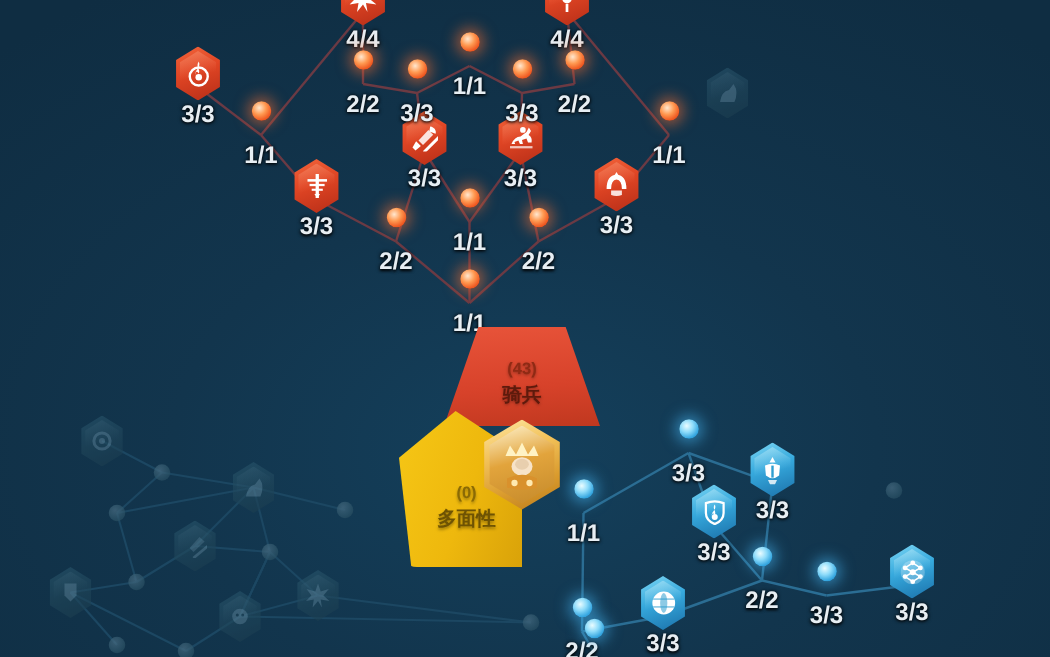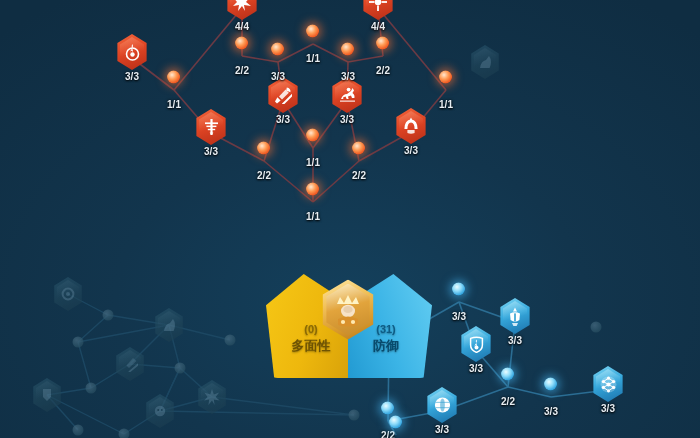--- a/index.html
+++ b/index.html
@@ -93,21 +93,21 @@
     box-shadow: 0 0 9px 3px rgba(70,180,240,.55);
   }
   .dot-lock {
     width: 11px; height: 11px;
     background: radial-gradient(circle at 38% 34%, #496d83 0%, #2d5468 60%, #214354 100%);
     opacity: .7;
   }
   
   .rank {
     margin-top: 2px;
-    font-size: 10px;
+    font-size: 16px;
     font-weight: bold;
     color: #e7eef3;
     text-shadow: 0 1px 2px rgba(0,0,0,.85), 0 0 3px rgba(0,0,0,.9);
     white-space: nowrap;
   }
   .rank-dot { margin-top: 16px; }
 
   
   #central-hub {
     position: absolute;
@@ -527,30 +527,30 @@
         <div class="dot dot-blue"></div>
         <div class="rank rank-dot">2/2</div>
       </div>
       <div class="node" style="left: 396px; top: 435px;">
         <div class="dot dot-blue"></div>
         <div class="rank rank-dot">3/3</div>
       </div>
     </div>
 
   <div id="central-hub">
+    <div class="petal" id="petal-cavalry">
+      <div class="petal-inner">
+        <div class="petal-count">(43)</div>
+        <div class="petal-label">骑兵</div>
+      </div>
+    </div>
     <div class="petal" id="petal-versatility">
       <div class="petal-inner">
         <div class="petal-count">(0)</div>
         <div class="petal-label">多面性</div>
-      </div>
-    </div>
-    <div class="petal" id="petal-defense">
-      <div class="petal-inner">
-        <div class="petal-count">(31)</div>
-        <div class="petal-label">防御</div>
       </div>
     </div>
     <div id="hub-emblem">
       <svg width="34" height="36" viewBox="0 0 34 36">
         <path d="M6 12 L9 5 L13 11 L17 3 L21 11 L25 5 L28 12 Z" fill="#fff3c4"></path>
         <ellipse cx="17" cy="19" rx="7" ry="6.2" fill="#f7e3c8"></ellipse>
         <ellipse cx="17" cy="17.5" rx="4.6" ry="3.6" fill="#e8cfae"></ellipse>
         <path d="M7 27 Q17 22 27 27 L27 33 Q17 36 7 33 Z" fill="#d9912c"></path>
         <circle cx="12" cy="30" r="2.1" fill="#ffe9b0"></circle>
         <circle cx="22" cy="30" r="2.1" fill="#ffe9b0"></circle>

